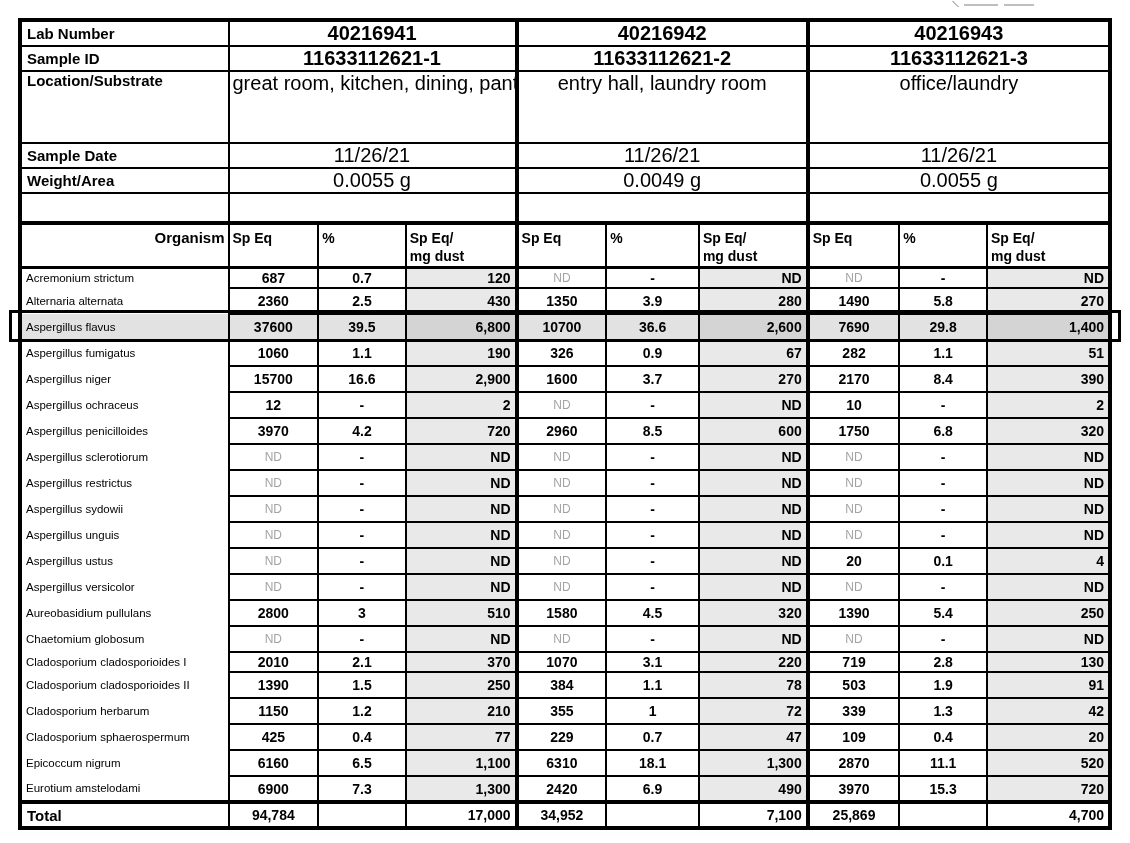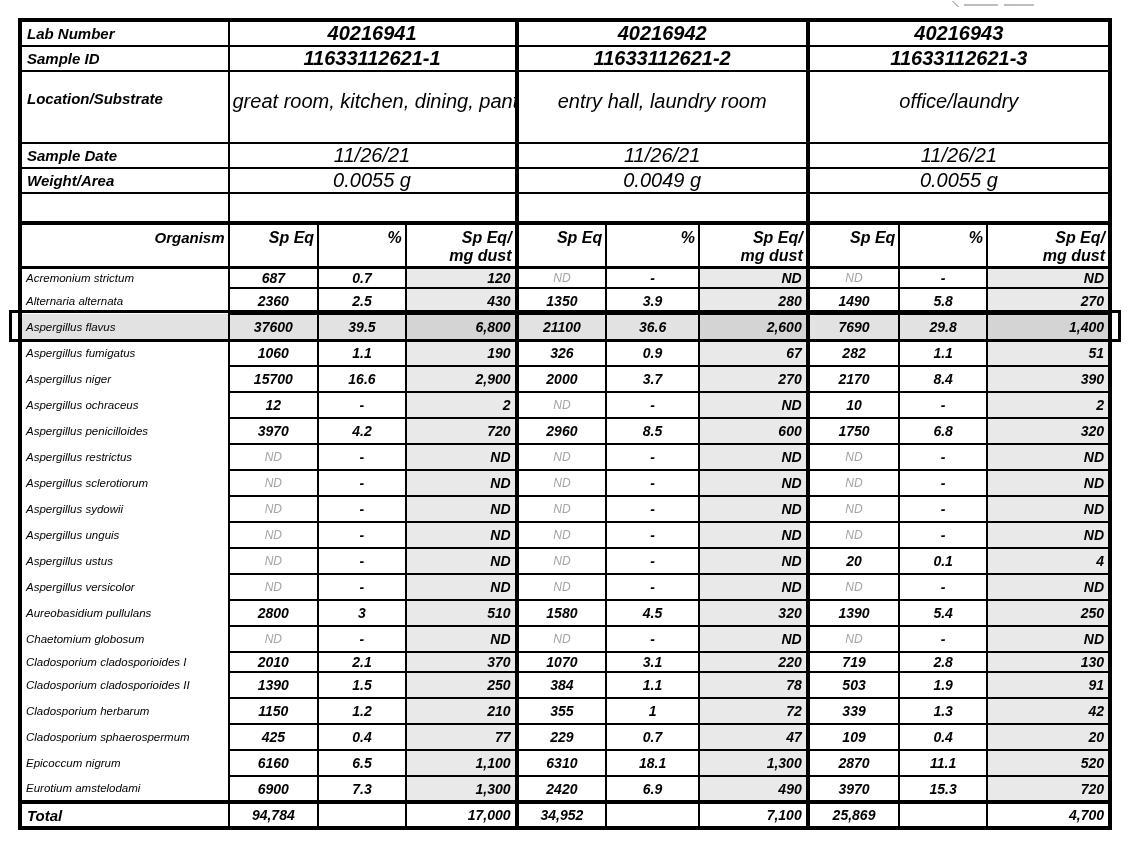--- a/index.html
+++ b/index.html
@@ -13,36 +13,36 @@
   .crop-frag .m1{left:0;top:0;width:7px;height:6px;background:
      linear-gradient(45deg,transparent 42%,#8a8a8a 42%,#8a8a8a 58%,transparent 58%);}
   .crop-frag .m2{left:12px;top:3px;width:34px;height:2px;}
   .crop-frag .m3{left:52px;top:3px;width:30px;height:2px;}
 
   .sheet{position:absolute;left:18px;top:18px;}
   table{border-collapse:collapse;table-layout:fixed;width:1094px;}
   td,th{box-sizing:border-box;padding:0 3px;overflow:hidden;white-space:nowrap;}
 
   
-  table{border:4px solid #000;font-style:italic;}
+  table{border:4px solid #000;}
   td,th{border:2px solid #000;}
   .bR{border-right-width:4px !important;}      
   .hTop{border-top-width:4px !important;}      
   .hBot{border-bottom-width:3px !important;}
   .noH{border-top:none !important;border-bottom:none !important;} 
 
   
   .lbl{font-weight:bold;font-size:15px;text-align:left;padding-left:5px;}
   .val{text-align:center;font-size:20px;}
   .valB{font-weight:bold;}
-  .topAlign td{vertical-align:top;padding-top:18px;margin-top:24px;}
+  .topAlign td{vertical-align:top;padding-top:0;margin-top:24px;}
 
   
   .orgH{font-weight:bold;font-size:15px;text-align:right;padding-left:5px;vertical-align:top;padding-top:4px;}
-  .colH{font-weight:bold;font-size:16px;text-align:right;vertical-align:top;padding-top:4px;line-height:18px;}
+  .colH{font-weight:bold;font-size:14px;text-align:left;vertical-align:top;padding-top:4px;line-height:18px;}
   .oName{font-size:11.5px;font-weight:normal;text-align:left;padding-left:4px;}
   .num{font-size:14px;font-weight:bold;text-align:center;}
   .mg{font-size:14px;font-weight:bold;text-align:right;background:#e9e9e9;padding-right:4px;}
   .nd{color:#a3a3a3;font-weight:normal;font-size:12px;}
   .hlCell{background:#e2e2e2;}
   .hlMg{background:#d4d4d4;}
 
   
   .totLbl{font-weight:bold;font-size:15px;text-align:left;padding-left:5px;}
   .totNum{font-size:14px;font-weight:bold;text-align:center;}
@@ -145,21 +145,21 @@
           <td class="mg bR">280</td>
           <td class="num">1490</td>
           <td class="num">5.8</td>
           <td class="mg bR">270</td>
         </tr>
         <tr style="height: 26px;">
           <td class="oName noH hlCell">Aspergillus flavus</td>
           <td class="num hlCell">37600</td>
           <td class="num hlCell">39.5</td>
           <td class="mg bR hlMg">6,800</td>
-          <td class="num hlCell">21100</td>
+          <td class="num hlCell">10700</td>
           <td class="num hlCell">36.6</td>
           <td class="mg bR hlMg">2,600</td>
           <td class="num hlCell">7690</td>
           <td class="num hlCell">29.8</td>
           <td class="mg bR hlMg">1,400</td>
         </tr>
         <tr style="height: 26px;">
           <td class="oName noH">Aspergillus fumigatus</td>
           <td class="num">1060</td>
           <td class="num">1.1</td>
@@ -169,21 +169,21 @@
           <td class="mg bR">67</td>
           <td class="num">282</td>
           <td class="num">1.1</td>
           <td class="mg bR">51</td>
         </tr>
         <tr style="height: 26px;">
           <td class="oName noH">Aspergillus niger</td>
           <td class="num">15700</td>
           <td class="num">16.6</td>
           <td class="mg bR">2,900</td>
-          <td class="num">2000</td>
+          <td class="num">1600</td>
           <td class="num">3.7</td>
           <td class="mg bR">270</td>
           <td class="num">2170</td>
           <td class="num">8.4</td>
           <td class="mg bR">390</td>
         </tr>
         <tr style="height: 26px;">
           <td class="oName noH">Aspergillus ochraceus</td>
           <td class="num">12</td>
           <td class="num">-</td>
@@ -201,33 +201,33 @@
           <td class="num">4.2</td>
           <td class="mg bR">720</td>
           <td class="num">2960</td>
           <td class="num">8.5</td>
           <td class="mg bR">600</td>
           <td class="num">1750</td>
           <td class="num">6.8</td>
           <td class="mg bR">320</td>
         </tr>
         <tr style="height: 26px;">
+          <td class="oName noH">Aspergillus sclerotiorum</td>
+          <td class="num nd">ND</td>
+          <td class="num">-</td>
+          <td class="mg bR">ND</td>
+          <td class="num nd">ND</td>
+          <td class="num">-</td>
+          <td class="mg bR">ND</td>
+          <td class="num nd">ND</td>
+          <td class="num">-</td>
+          <td class="mg bR">ND</td>
+        </tr>
+        <tr style="height: 26px;">
           <td class="oName noH">Aspergillus restrictus</td>
-          <td class="num nd">ND</td>
-          <td class="num">-</td>
-          <td class="mg bR">ND</td>
-          <td class="num nd">ND</td>
-          <td class="num">-</td>
-          <td class="mg bR">ND</td>
-          <td class="num nd">ND</td>
-          <td class="num">-</td>
-          <td class="mg bR">ND</td>
-        </tr>
-        <tr style="height: 26px;">
-          <td class="oName noH">Aspergillus sclerotiorum</td>
           <td class="num nd">ND</td>
           <td class="num">-</td>
           <td class="mg bR">ND</td>
           <td class="num nd">ND</td>
           <td class="num">-</td>
           <td class="mg bR">ND</td>
           <td class="num nd">ND</td>
           <td class="num">-</td>
           <td class="mg bR">ND</td>
         </tr>

